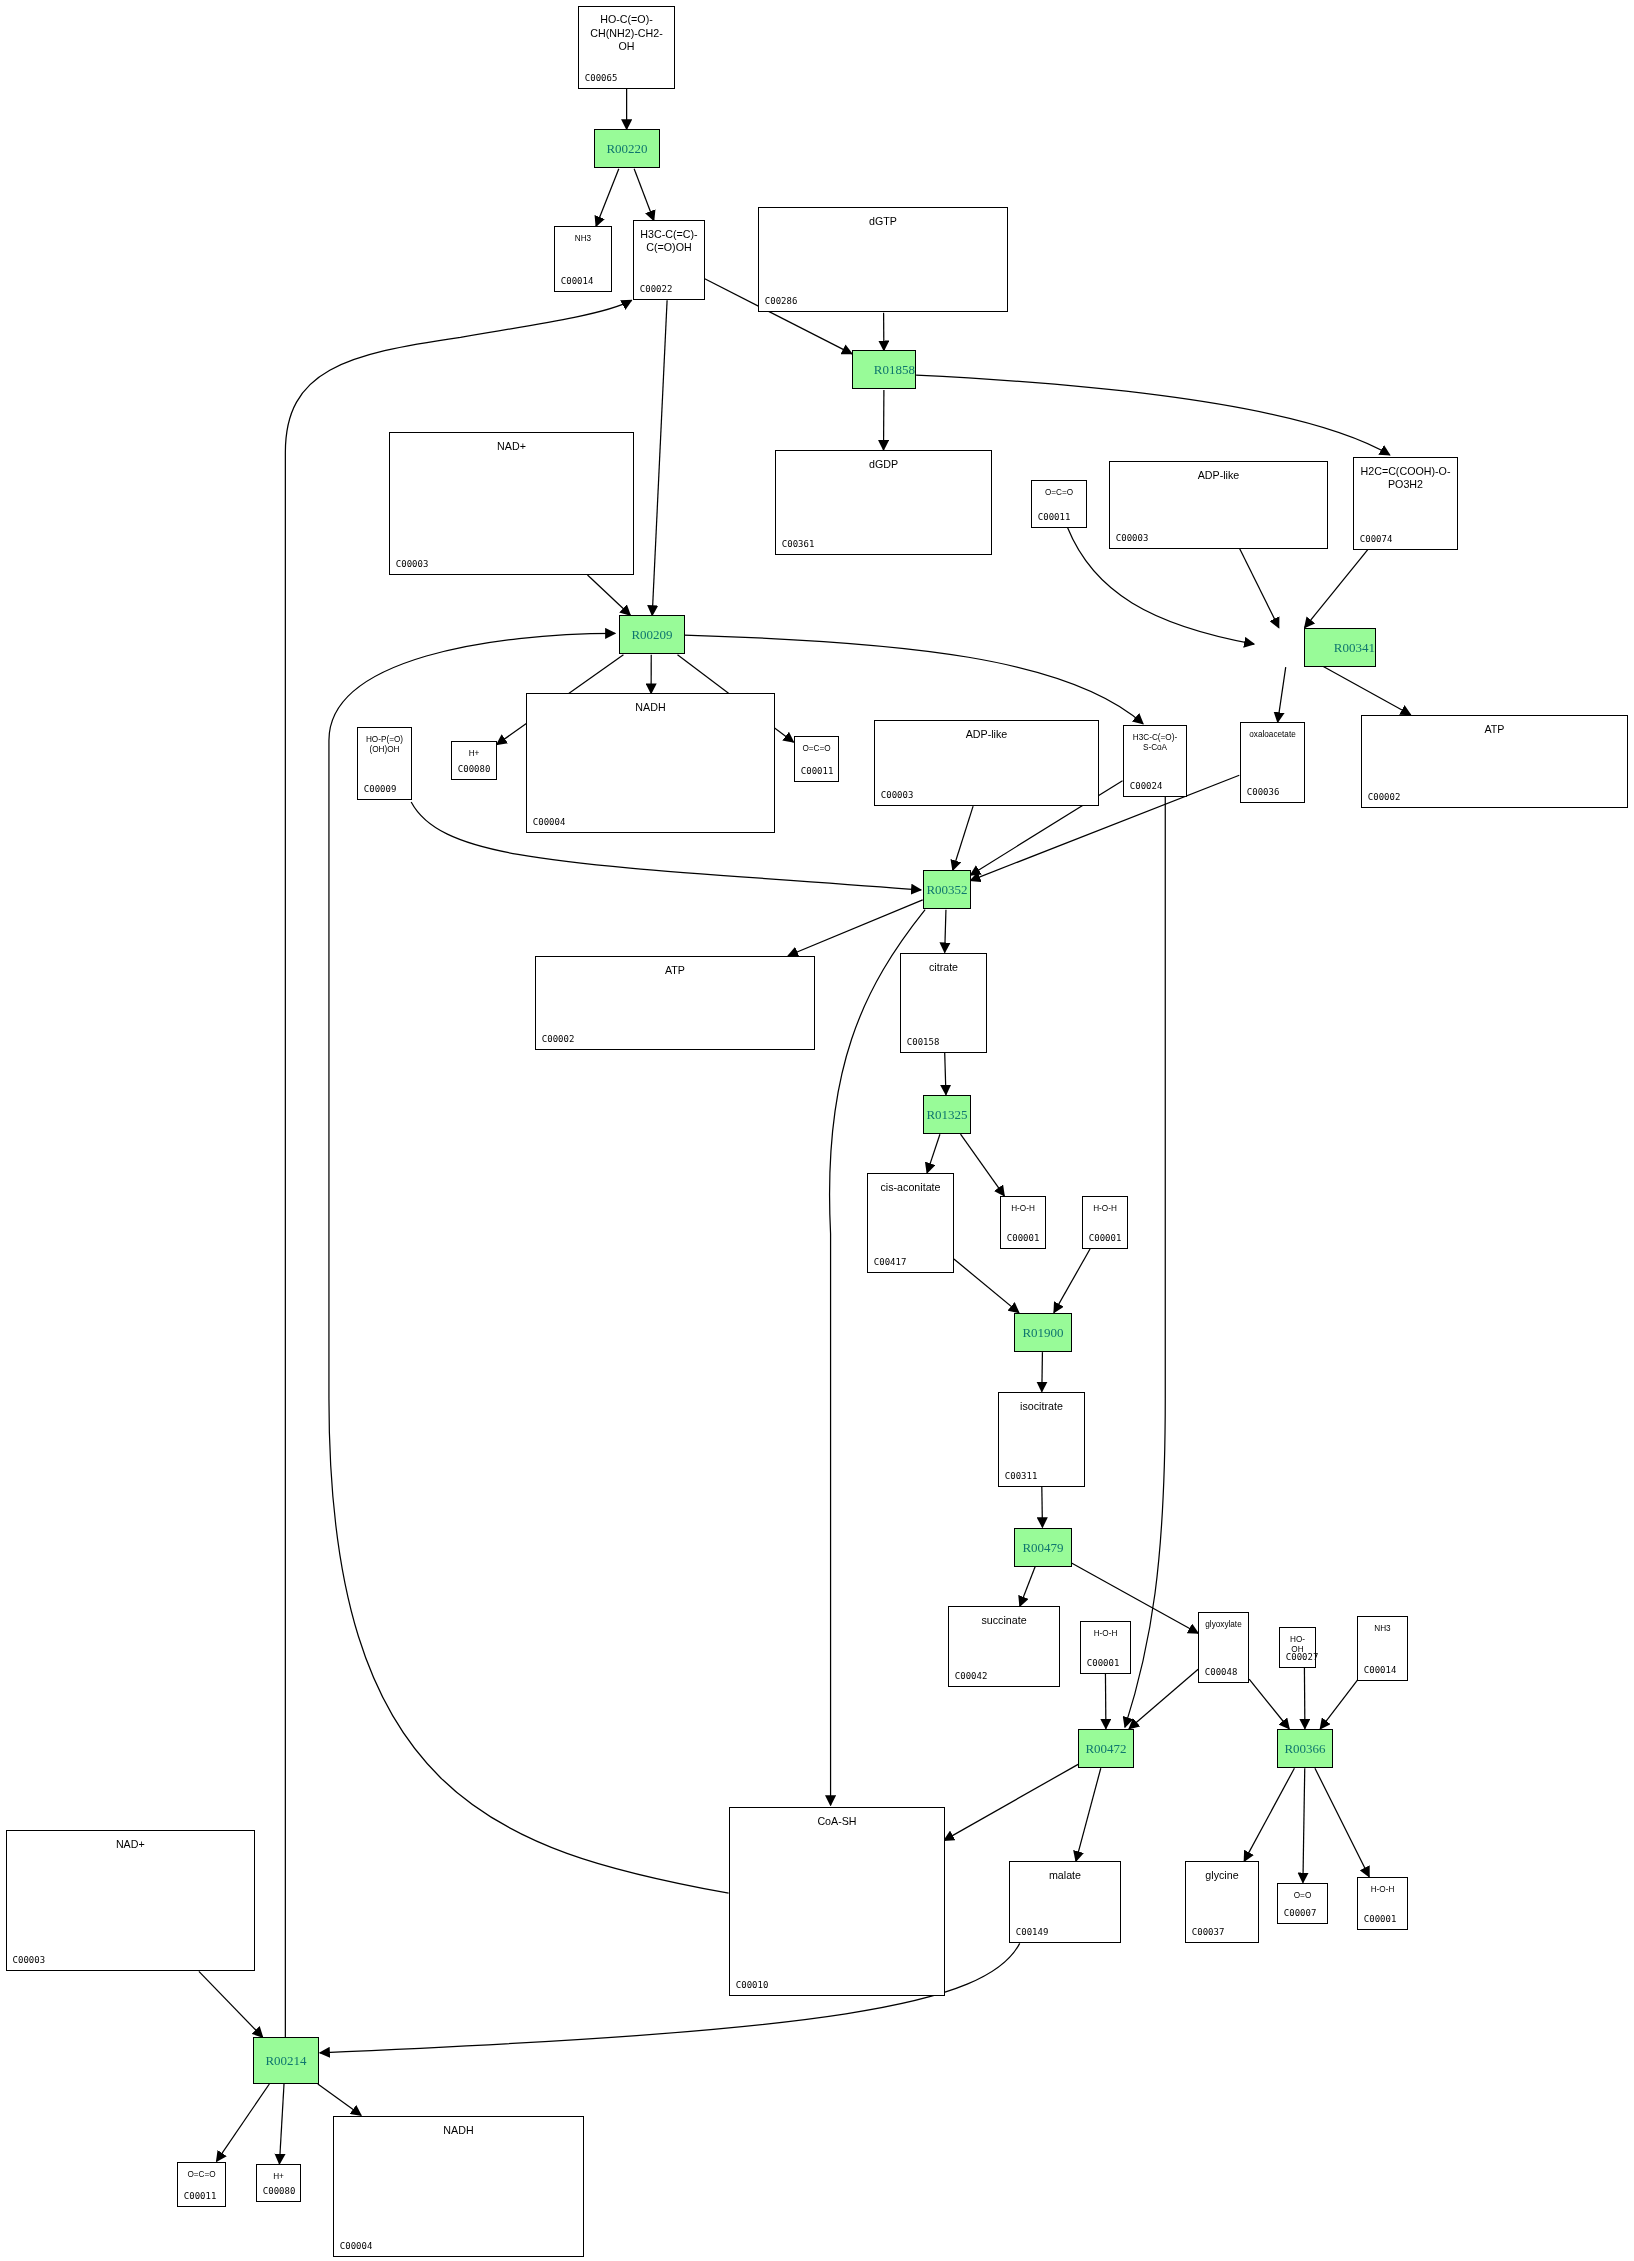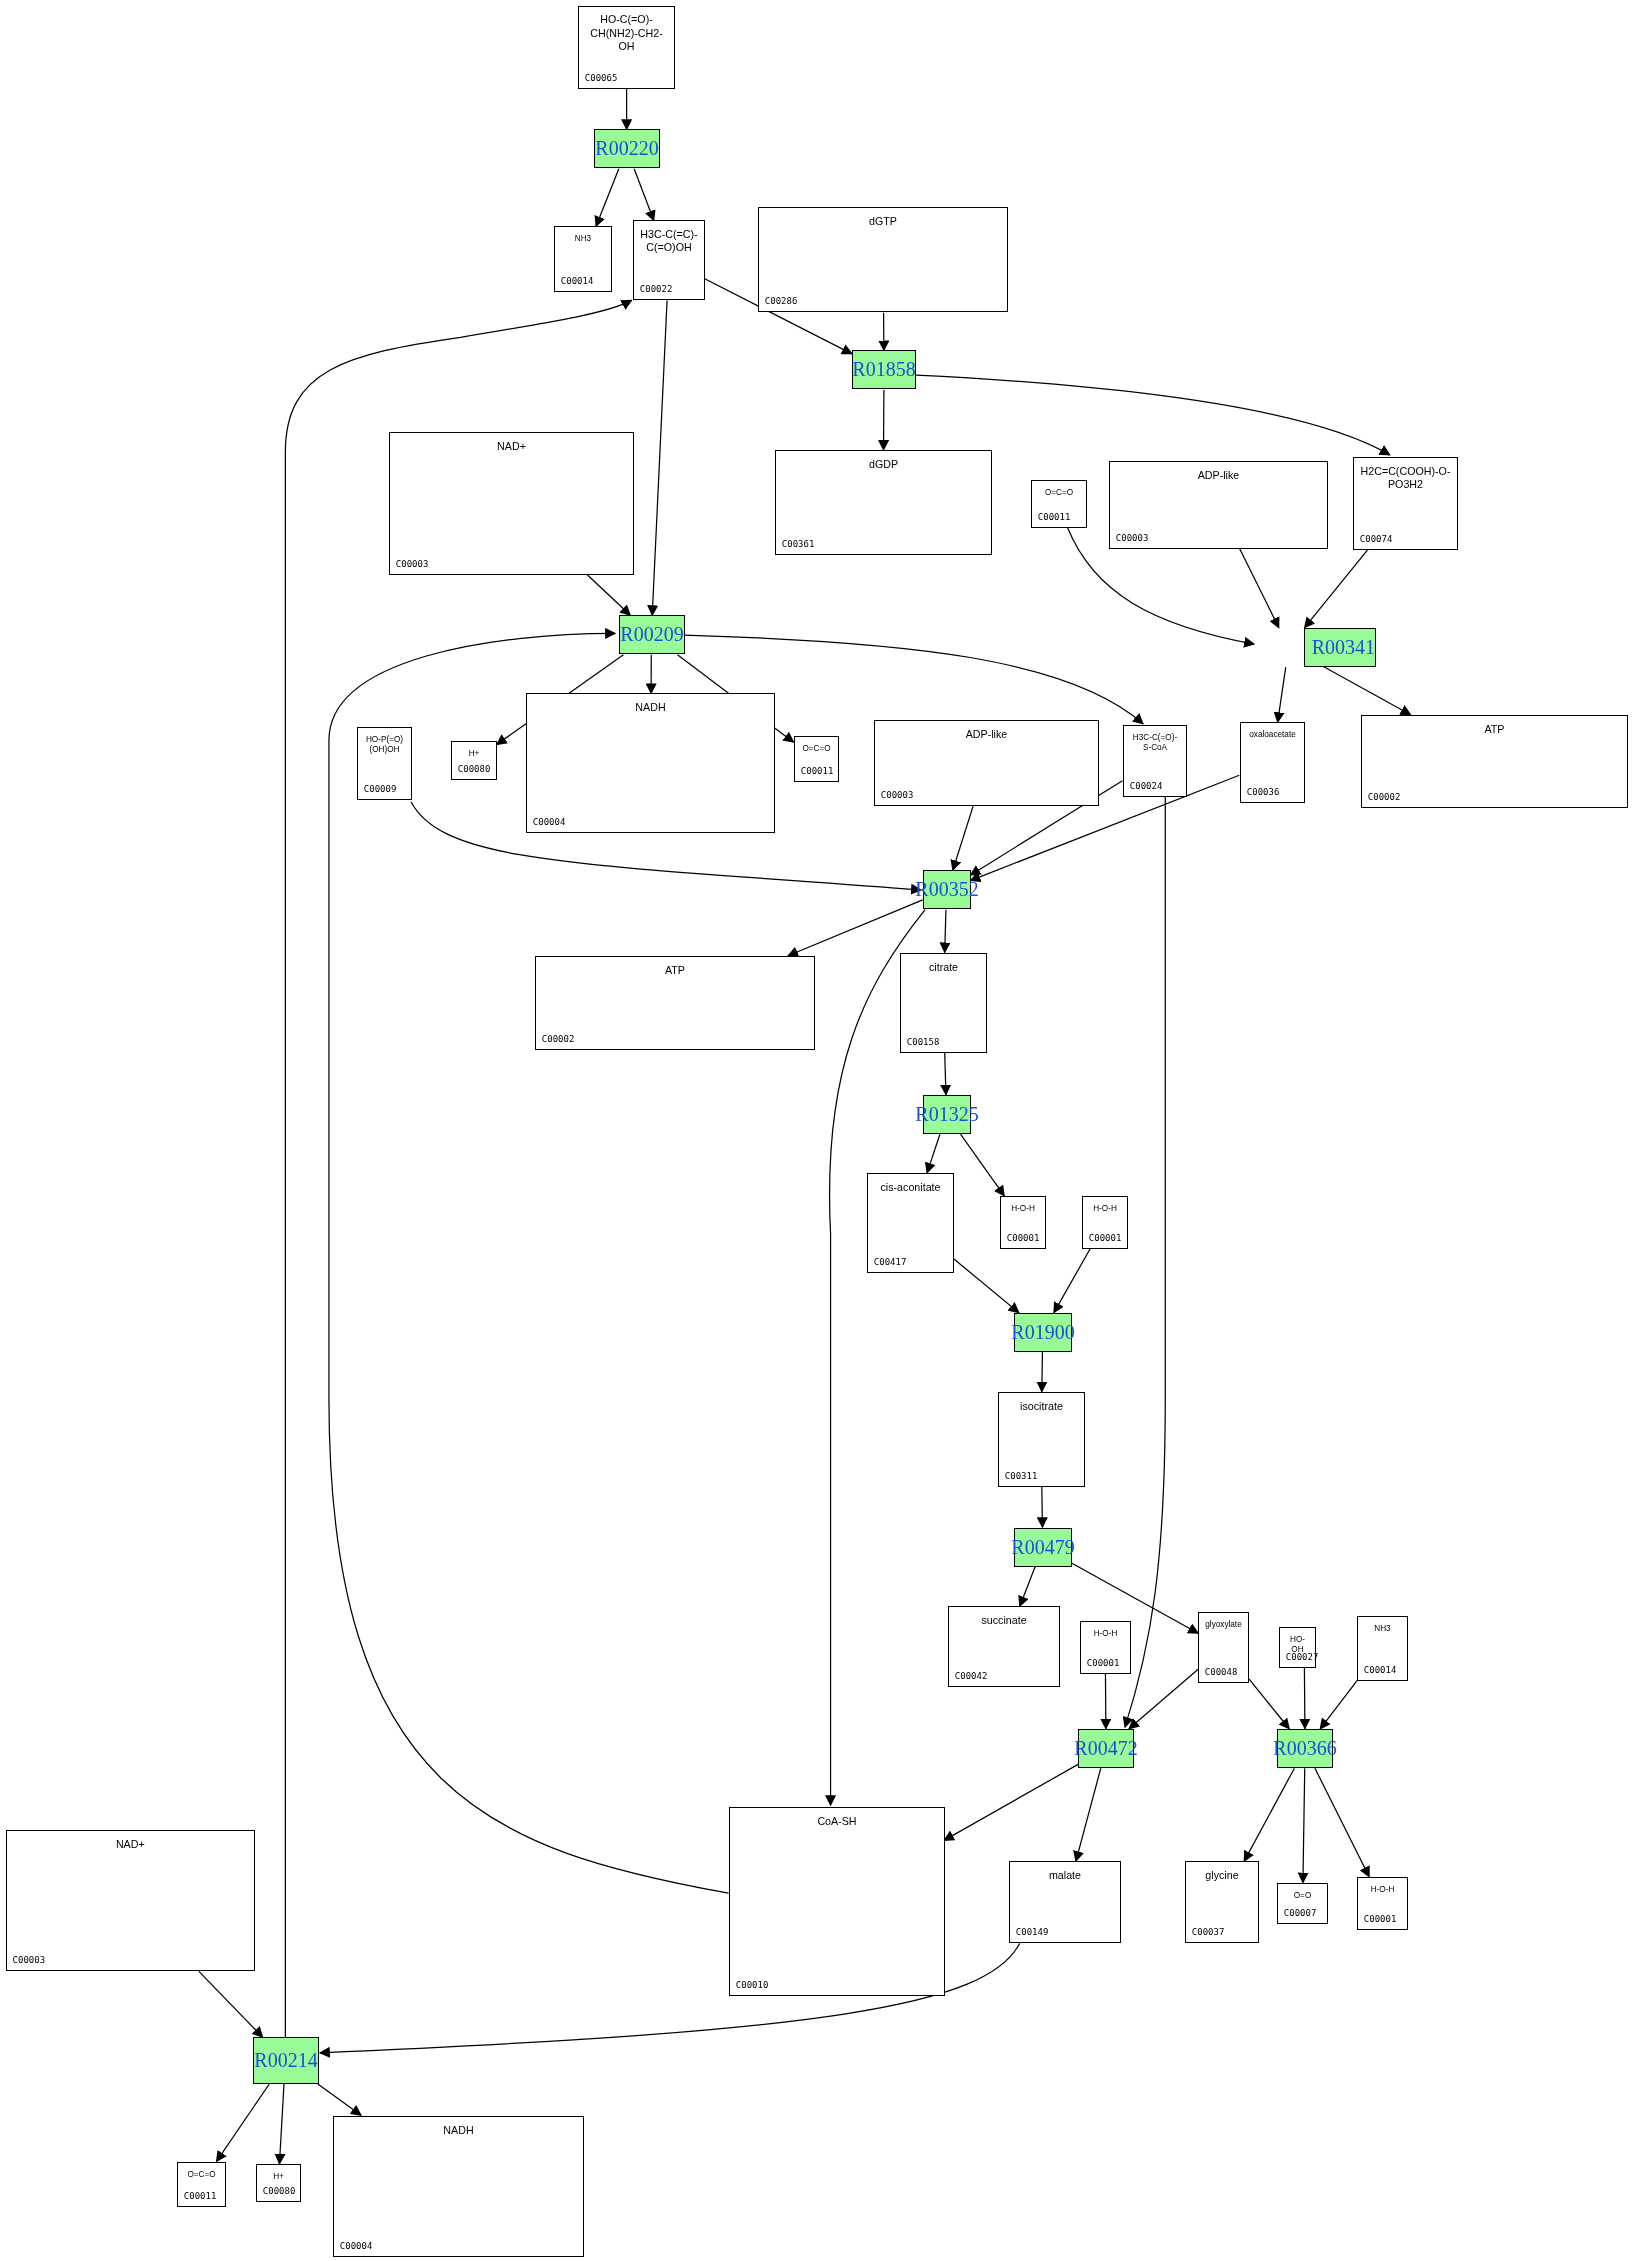--- a/index.html
+++ b/index.html
@@ -1,20 +1,20 @@
 <!DOCTYPE html>
 <html style="font-size:13px"><head>
 <meta charset="utf-8">
 <style>
   html, body { margin:0; padding:0; background:#ffffff; }
   #canvas { position:relative; width:1634px; height:2261px; background:#fff; overflow:hidden; }
   #edges { position:absolute; left:0; top:0; width:1634px; height:2261px; }
   .node { position:absolute; box-sizing:border-box; border:1.6px solid #000; background:#fff; }
   .reaction { background:#98fb98; border:1.2px solid #000; display:flex; align-items:center; justify-content:center; cursor:pointer; }
-  .reaction span { font-family:"Liberation Serif", serif; font-size:20px; color:#1d4ed8; }
+  .reaction span { font-family:"Liberation Serif", serif; font-size:13px; color:#0f766e; }
   .compound { cursor:pointer; }
   .compound .cid { position:absolute; left:5.8px; bottom:5px; font-family:"DejaVu Sans Mono", monospace; font-size:9px; color:#000; }
   .compound .formula { position:absolute; left:5px; right:5px; top:6.6px; text-align:center; font-family:"Liberation Sans", sans-serif; font-size:10.7px; color:#000; line-height:1.25; white-space:pre-wrap; }
 </style>
 </head>
 <body>
 
 <div id="canvas">
   <svg id="edges" xmlns="http://www.w3.org/2000/svg" viewBox="0 0 1987 2749" width="1634" height="2261">
     <defs>
@@ -72,21 +72,21 @@
       <path d="M327.525,2534 L263.2916666666667,2628" fill="none" stroke="#000" stroke-width="1.5" marker-end="url(#arrow)"></path>
       <path d="M345.3686868686869,2534 L339.8164983164983,2631" fill="none" stroke="#000" stroke-width="1.5" marker-end="url(#arrow)"></path>
       <path d="M386.46875,2534 L439.09375,2572" fill="none" stroke="#000" stroke-width="1.5" marker-end="url(#arrow)"></path>
       <path d="M886,2302 C600,2250 400,2180 400,1700 L400,900 C400,800 600,770 748,770" fill="none" stroke="#000" stroke-width="1.5" marker-end="url(#arrow)"></path>
       <path d="M347,2477 L347,550 C347,450 420,430 560,410 C680,390 740,380 768,365" fill="none" stroke="#000" stroke-width="1.5" marker-end="url(#arrow)"></path>
     </svg>
   <div id="nodes">
       <div class="node reaction" style="left: 594px; top: 129px; width: 66px; height: 39px;">
         <span>R00220</span>
       </div>
-      <div class="node reaction" style="left: 852px; top: 350px; width: 64px; height: 39px;">
+      <div class="node reaction" style="left: 852px; top: 350px; width: 64px; height: 39px; justify-content: flex-end;">
         <span>R01858</span>
       </div>
       <div class="node reaction" style="left: 619px; top: 615px; width: 66px; height: 39px;">
         <span>R00209</span>
       </div>
       <div class="node reaction" style="left: 1304px; top: 628px; width: 72px; height: 39px; justify-content: flex-end;">
         <span>R00341</span>
       </div>
       <div class="node reaction" style="left: 923px; top: 870px; width: 48px; height: 39px;">
         <span>R00352</span>

